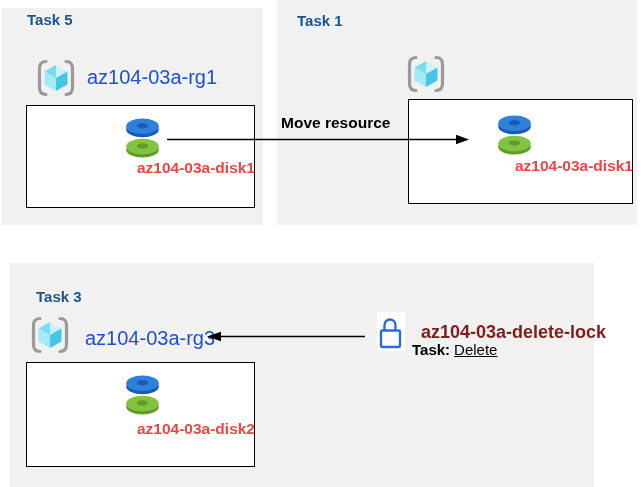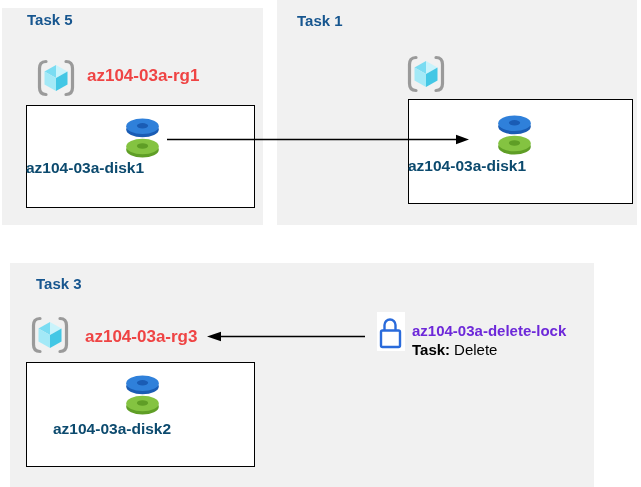--- a/index.html
+++ b/index.html
@@ -2,31 +2,31 @@
 <html><head>
 <meta charset="utf-8">
 <style>
   html,body{margin:0;padding:0;background:#fff;}
   .canvas{
     position:relative;width:641px;height:487px;background:#ffffff;
     font-family:"Liberation Sans",sans-serif;overflow:hidden;
   }
   .panel{position:absolute;background:#f1f1f1;}
   .task-title{position:absolute;font-size:15px;font-weight:bold;color:#17568f;white-space:nowrap;}
-  .rg-label{position:absolute;font-size:17px;font-weight:bold;color:#ef4444;white-space:nowrap;}
+  .rg-label{position:absolute;font-size:20px;font-weight:normal;color:#1d4ed8;white-space:nowrap;}
   .resource-box{position:absolute;background:#ffffff;border:1.5px solid #000;box-sizing:border-box;}
   .icon{position:absolute;display:block;line-height:0;}
-  .disk-label{position:absolute;font-size:15.5px;font-weight:bold;color:#0c4a6e;text-align:left;white-space:nowrap;}
+  .disk-label{position:absolute;font-size:15.5px;font-weight:bold;color:#ef4444;text-align:right;white-space:nowrap;}
   .move-label{position:absolute;font-size:15.5px;font-weight:bold;color:#000;white-space:nowrap;}
   .arrow{position:absolute;}
   .lock-tile{position:absolute;background:#ffffff;}
-  .lock-name{position:absolute;font-size:15px;font-weight:bold;color:#6d28d9;white-space:nowrap;}
+  .lock-name{position:absolute;font-size:18px;font-weight:bold;color:#7f1d1d;white-space:nowrap;margin-left:9px;}
   .lock-type{position:absolute;font-size:15px;color:#000;white-space:nowrap;}
   .lock-type .tl{font-weight:bold;}
-  .lock-type .tv{margin-left:4px;}
+  .lock-type .tv{margin-left:4px;text-decoration:underline;}
 </style>
 </head>
 <body>
 
 <div class="canvas">
 
   <div class="panel" style="left:2px;top:8px;width:261px;height:217px;">
   </div>
   <div class="task-title" style="left:27px;top:11px;">Task 5</div>
 
@@ -76,30 +76,31 @@
       <ellipse cx="18.5" cy="13.5" rx="16.3" ry="7.8" fill="#1a5cb4"></ellipse>
       <ellipse cx="18.5" cy="10.3" rx="16.3" ry="7.8" fill="#2f80da"></ellipse>
       <ellipse cx="18.5" cy="9.8" rx="5.6" ry="2.7" fill="#1a5cb4"></ellipse>
       <ellipse cx="18.5" cy="33.7" rx="16.3" ry="7.8" fill="#5f9e26"></ellipse>
       <ellipse cx="18.5" cy="30.5" rx="16.3" ry="7.8" fill="#84c341"></ellipse>
       <ellipse cx="18.5" cy="30" rx="5.6" ry="2.7" fill="#5f9e26"></ellipse>
     </svg>
   </span>
   <div class="disk-label" style="left:408px;top:157px;width:225px;">az104-03a-disk1</div>
 
+  <div class="move-label" style="left:281px;top:114px;">Move resource</div>
   <span class="arrow" style="left:167px;top:132px;">
     <svg width="302" height="15" viewBox="0 0 302 15">
       <line x1="0" y1="7.5" x2="290" y2="7.5" stroke="#000" stroke-width="1.5"></line>
       <polygon points="302,7.5 289,2.8 289,12.2" fill="#000"></polygon>
     </svg>
   </span>
 
   <div class="panel" style="left:10px;top:263px;width:584px;height:224px;">
   </div>
-  <div class="task-title" style="left:36px;top:275px;">Task 3</div>
+  <div class="task-title" style="left:36px;top:288px;">Task 3</div>
 
   <span class="icon" style="left:28px;top:315px;">
     <svg width="44" height="40" viewBox="0 0 44 40">
       <path d="M12 3.5 C7 3.5 5.5 6.5 5.5 10.5 L5.5 29.5 C5.5 33.5 7 36.5 12 36.5" fill="none" stroke="#9a9a9a" stroke-width="3.2" stroke-linecap="round"></path>
       <path d="M32 3.5 C37 3.5 38.5 6.5 38.5 10.5 L38.5 29.5 C38.5 33.5 37 36.5 32 36.5" fill="none" stroke="#9a9a9a" stroke-width="3.2" stroke-linecap="round"></path>
       <polygon points="22,7 10.5,13.5 22,20" fill="#7adcf2"></polygon>
       <polygon points="22,7 33.5,13.5 22,20" fill="#c9f3fb"></polygon>
       <polygon points="10.5,13.5 22,20 22,33 10.5,26.5" fill="#a3e9f7"></polygon>
       <polygon points="33.5,13.5 22,20 22,33 33.5,26.5" fill="#43c7e5"></polygon>
     </svg>
@@ -130,15 +131,15 @@
   <span class="icon" style="left:124px;top:373px;">
     <svg width="37" height="44" viewBox="0 0 37 44">
       <ellipse cx="18.5" cy="13.5" rx="16.3" ry="7.8" fill="#1a5cb4"></ellipse>
       <ellipse cx="18.5" cy="10.3" rx="16.3" ry="7.8" fill="#2f80da"></ellipse>
       <ellipse cx="18.5" cy="9.8" rx="5.6" ry="2.7" fill="#1a5cb4"></ellipse>
       <ellipse cx="18.5" cy="33.7" rx="16.3" ry="7.8" fill="#5f9e26"></ellipse>
       <ellipse cx="18.5" cy="30.5" rx="16.3" ry="7.8" fill="#84c341"></ellipse>
       <ellipse cx="18.5" cy="30" rx="5.6" ry="2.7" fill="#5f9e26"></ellipse>
     </svg>
   </span>
-  <div class="disk-label" style="left:26px;top:420px;width:229px;padding-left:27px;">az104-03a-disk2</div>
+  <div class="disk-label" style="left:26px;top:420px;width:229px;">az104-03a-disk2</div>
 
 </div>
 
 </body></html>

